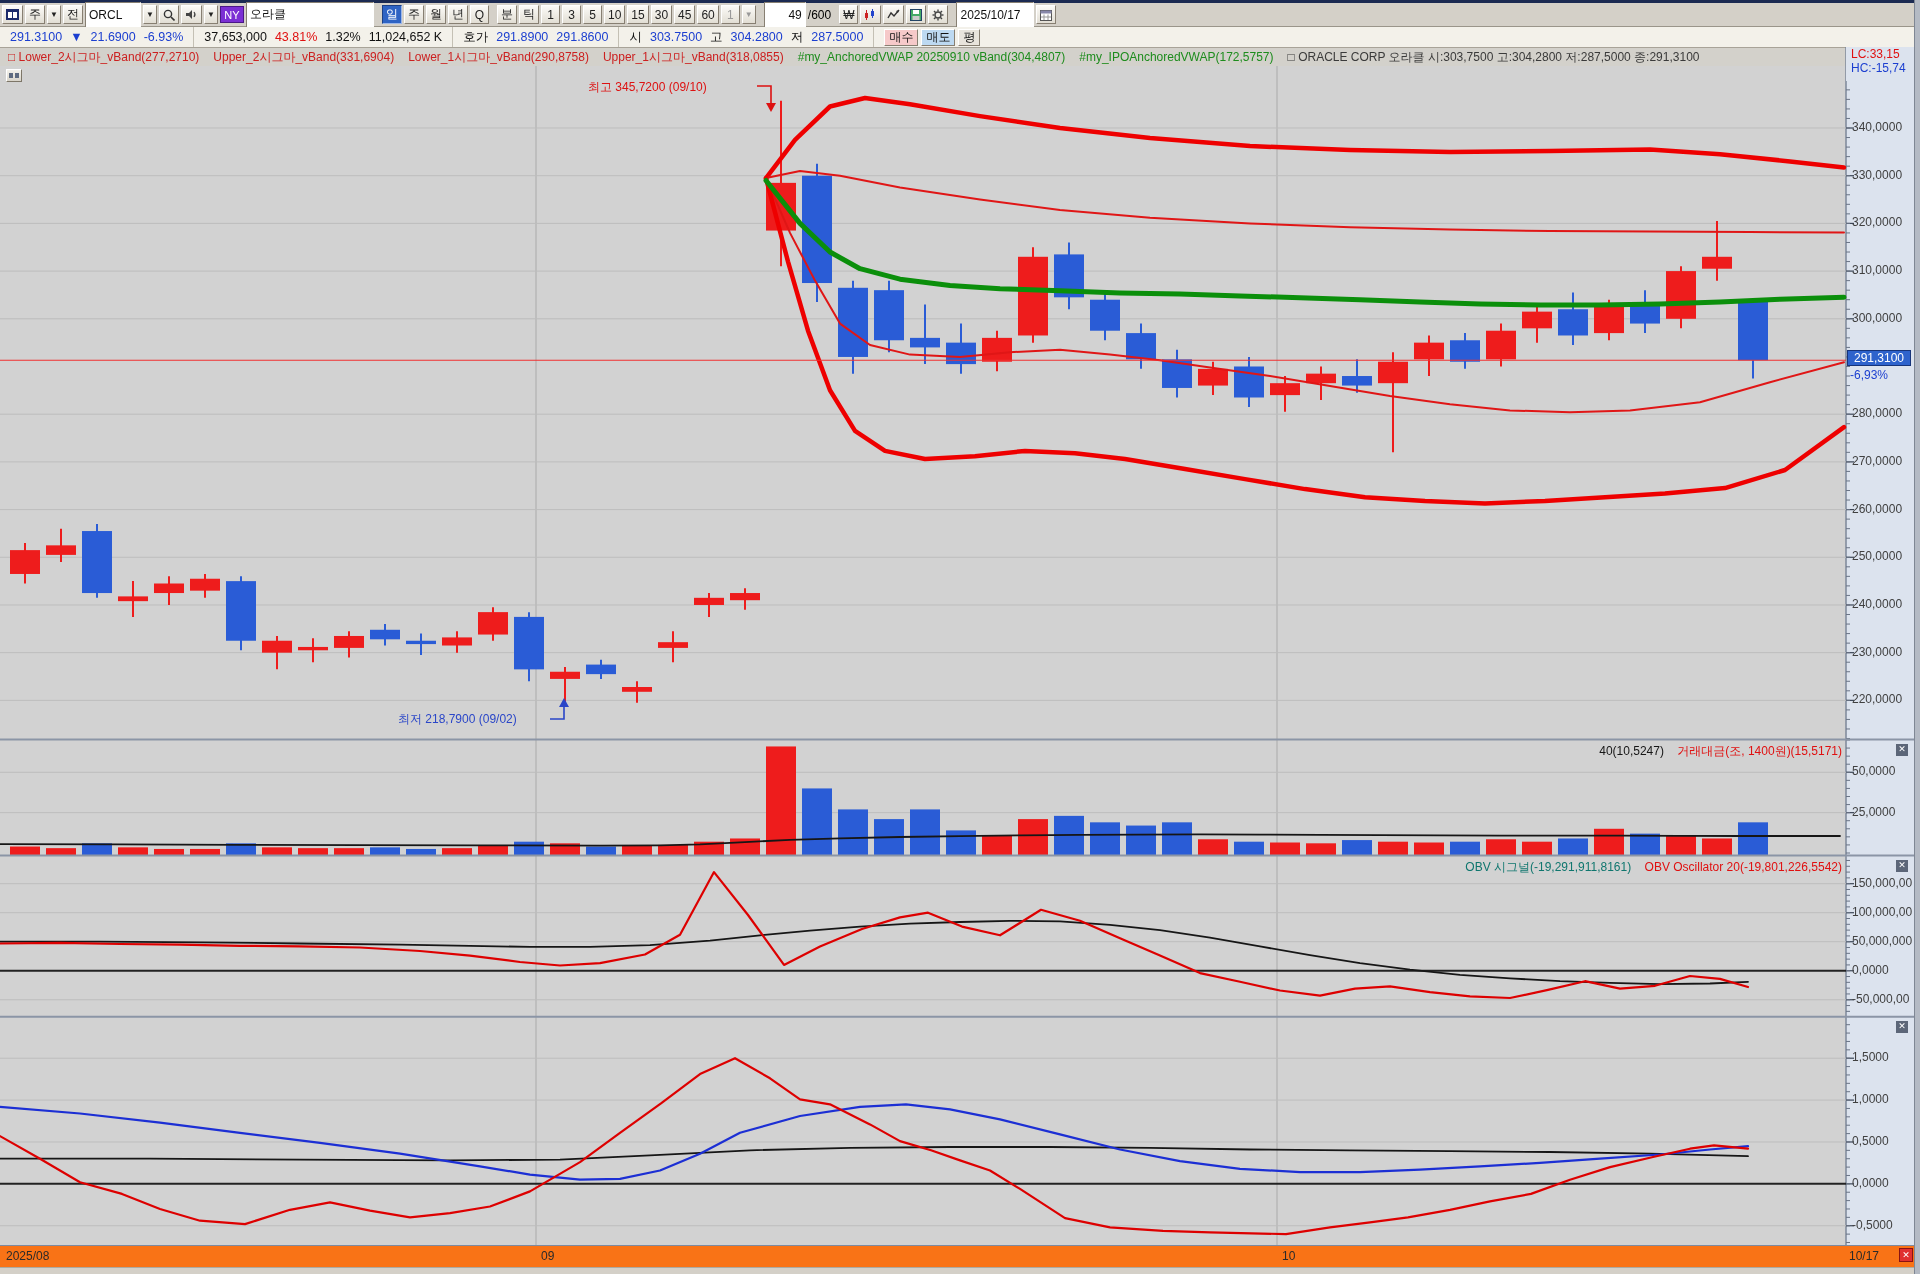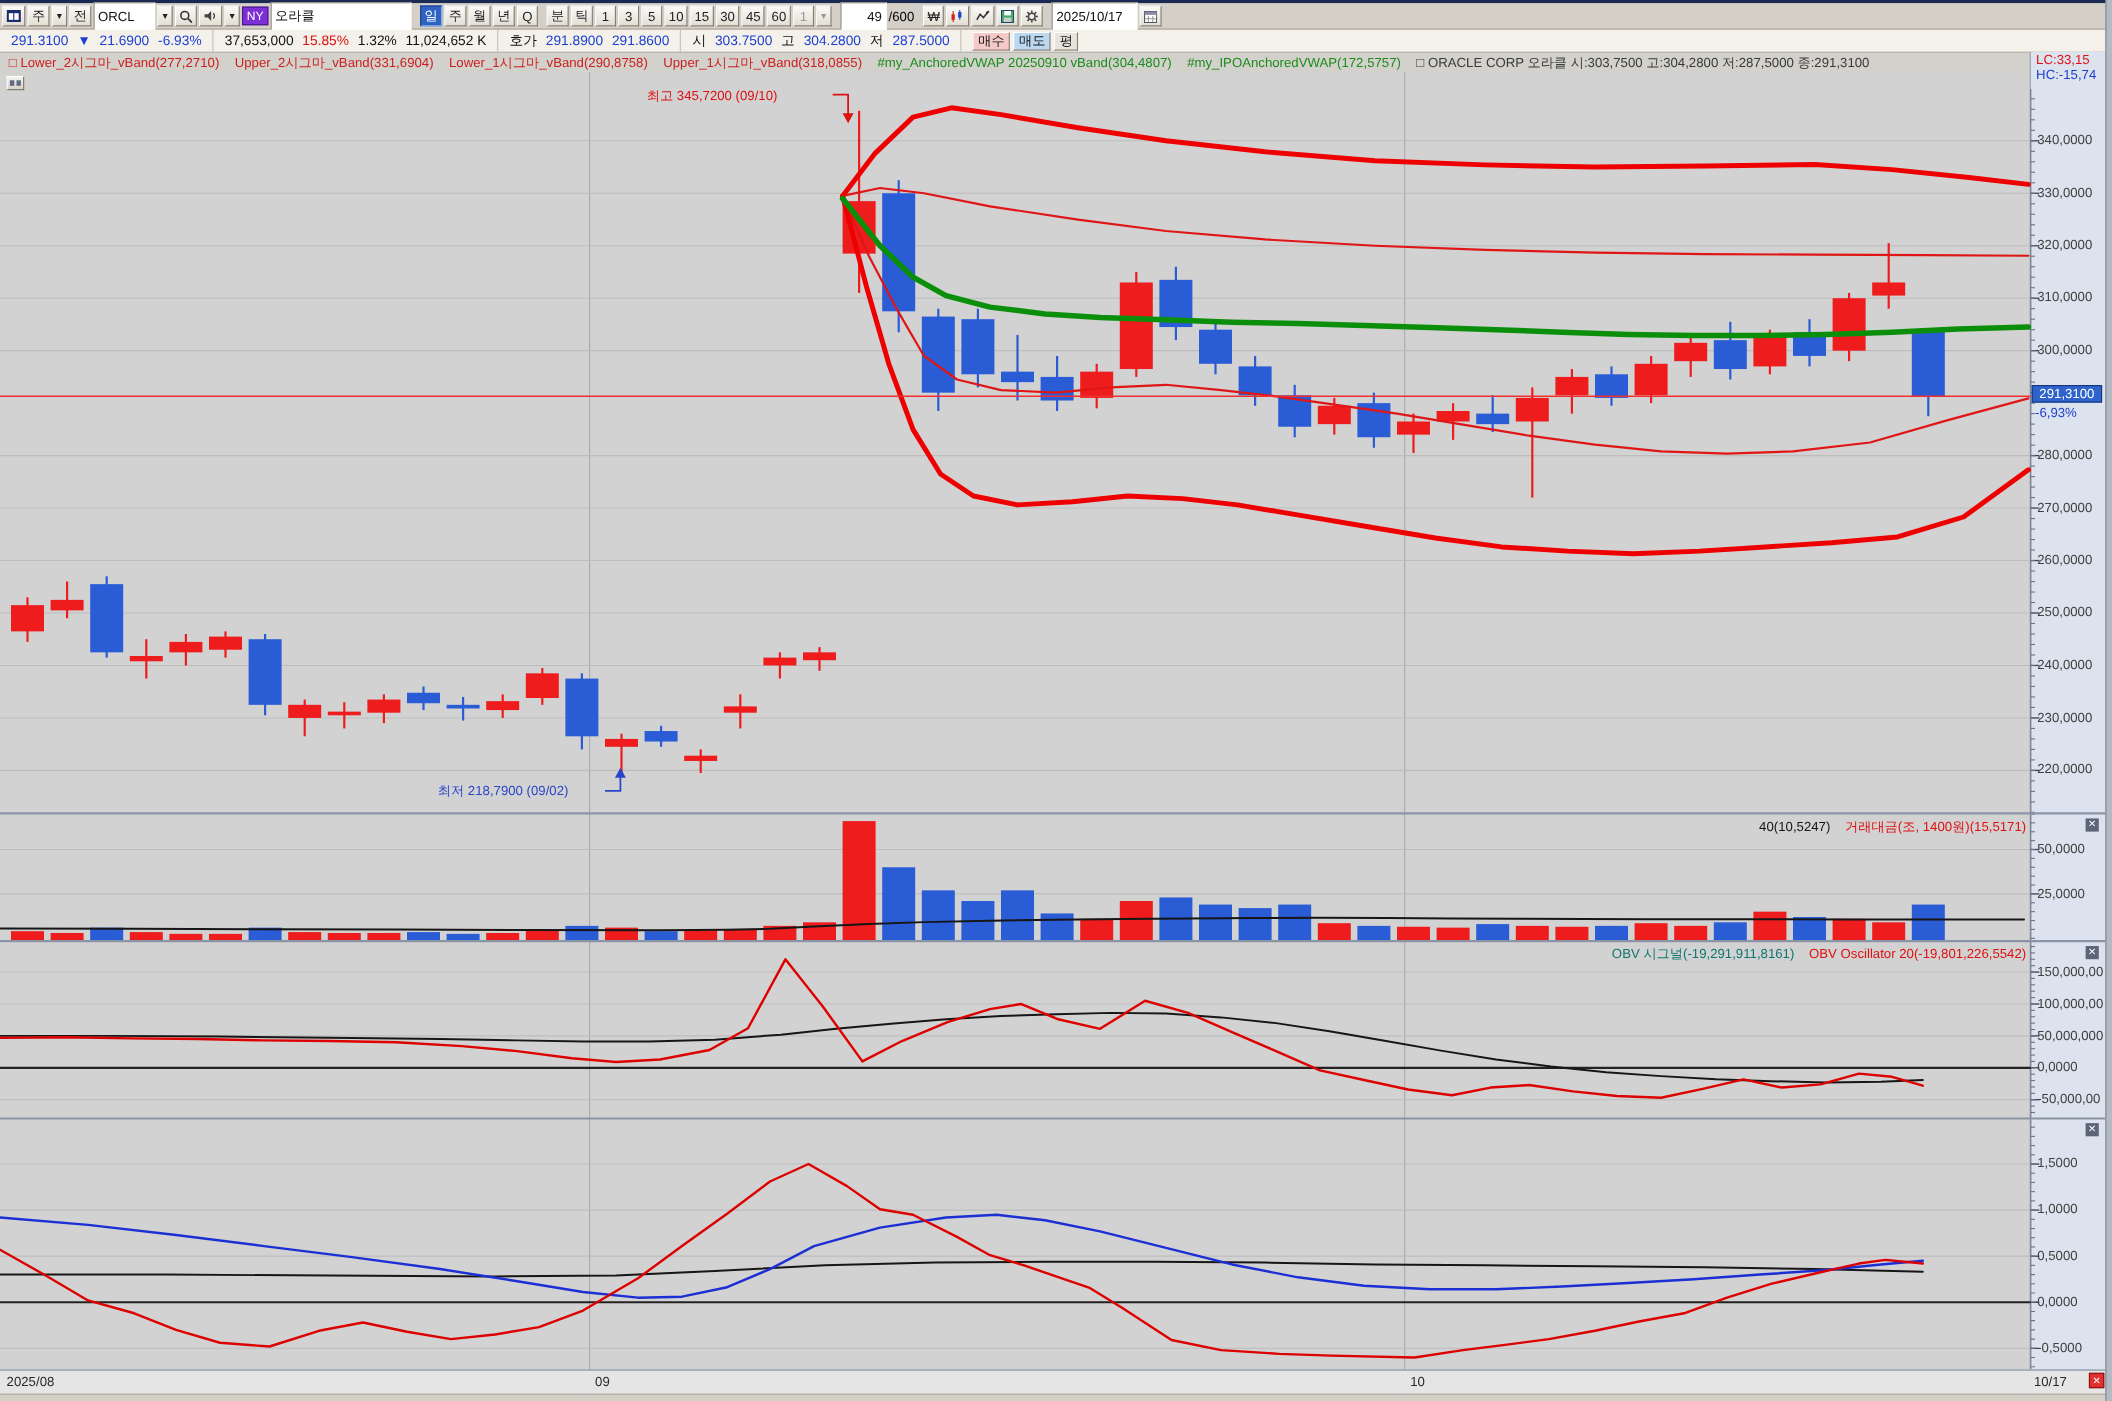--- a/index.html
+++ b/index.html
@@ -46,21 +46,21 @@
   .annot { position:absolute; z-index:3; font-size:12px; white-space:nowrap; }
   .axis-label { position:absolute; left:1852px; z-index:3; font-size:12px; color:#404040; white-space:nowrap; }
   .price-badge { position:absolute; left:1847px; width:64px; height:16px; background:#2e63cc; border:1px solid #16347a; color:#fff; font-size:12px; text-align:center; line-height:14px; z-index:4; }
   .badge-pct { position:absolute; left:1850px; z-index:4; font-size:12px; color:#1c3fd0; }
   .pane-close { position:absolute; left:1896px; width:12px; height:12px; background:#5c6678; color:#fff; font-size:9px; line-height:11px; text-align:center; z-index:5; cursor:pointer; }
   .pane-close::after { content:"✕"; }
   .mini-tool { position:absolute; left:6px; top:69px; width:16px; height:13px; background:linear-gradient(#f4f2ec,#d8d4ca); border:1px solid; border-color:#fff #7d7668 #7d7668 #fff; z-index:3; cursor:pointer; }
   .mini-tool::after { content:""; display:block; margin:3px 2px; height:5px; border-left:4px solid #5f6b80; border-right:4px solid #5f6b80; }
 
   
-  .xaxis { position:absolute; left:0; top:1245px; width:1920px; height:22px; background:#e5e5e5; border-top:1px solid #7d8aa0; z-index:2; }
+  .xaxis { position:absolute; left:0; top:1245px; width:1920px; height:22px; background:#f97316; border-top:1px solid #7d8aa0; z-index:2; }
   .xaxis span { position:absolute; top:3px; font-size:12px; color:#2a2a2a; }
   .bottom-strip { position:absolute; left:0; top:1267px; width:1920px; height:7px; background:#d4d0c8; border-top:1px solid #aeaaa0; z-index:2; }
   .corner-red { position:absolute; left:1899px; top:1248px; width:14px; height:14px; background:#e03030; border:1px solid #8a1212; color:#fff; font-size:9px; line-height:12px; text-align:center; z-index:6; cursor:pointer; }
   .corner-red::after { content:"✕"; }
   .right-edge { position:absolute; left:1914px; top:0; width:6px; height:1274px; background:#b4bac4; border-left:1px solid #7f8794; z-index:6; }
 
   .icon-svg { display:block; }
 </style>
 </head>
 <body>
@@ -171,21 +171,21 @@
 
   <div class="infobar">
     <div class="grp">
       <span class="blue">291.3100</span>
       <span class="blue">▼</span>
       <span class="blue">21.6900</span>
       <span class="blue">-6.93%</span>
     </div>
     <div class="grp">
       <span>37,653,000</span>
-      <span class="red">15.85%</span>
+      <span class="red">43.81%</span>
       <span>1.32%</span>
       <span>11,024,652 K</span>
     </div>
     <div class="grp">
       <span>호가</span>
       <span class="blue">291.8900</span>
       <span class="blue">291.8600</span>
     </div>
     <div class="grp">
       <span>시</span>

